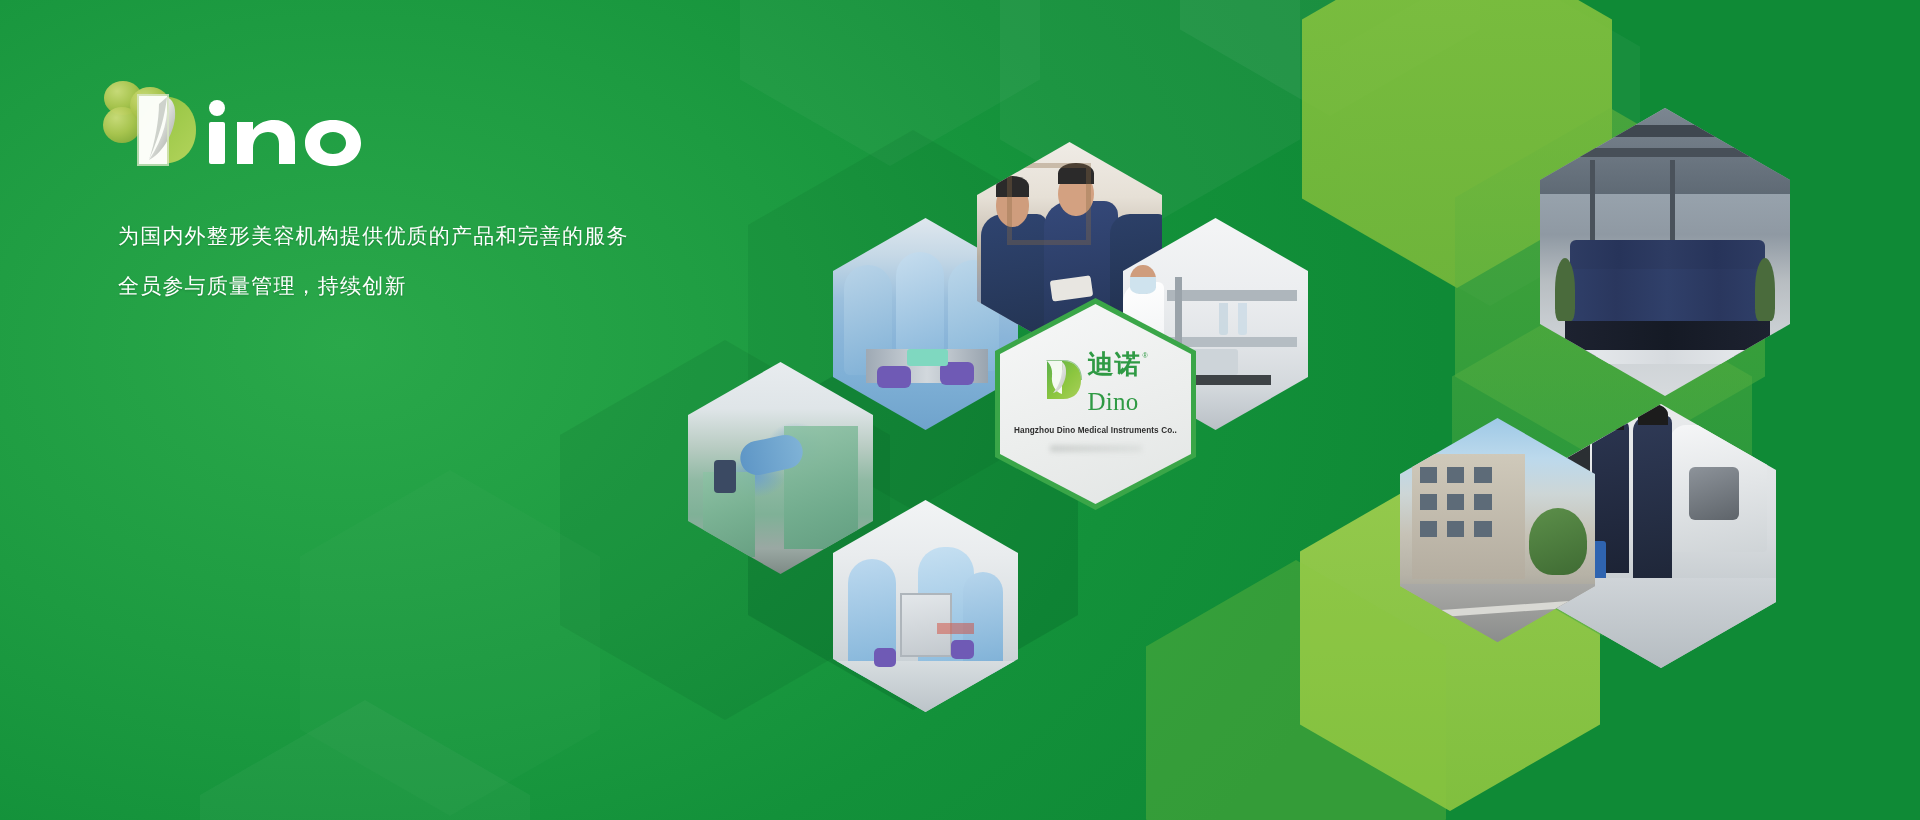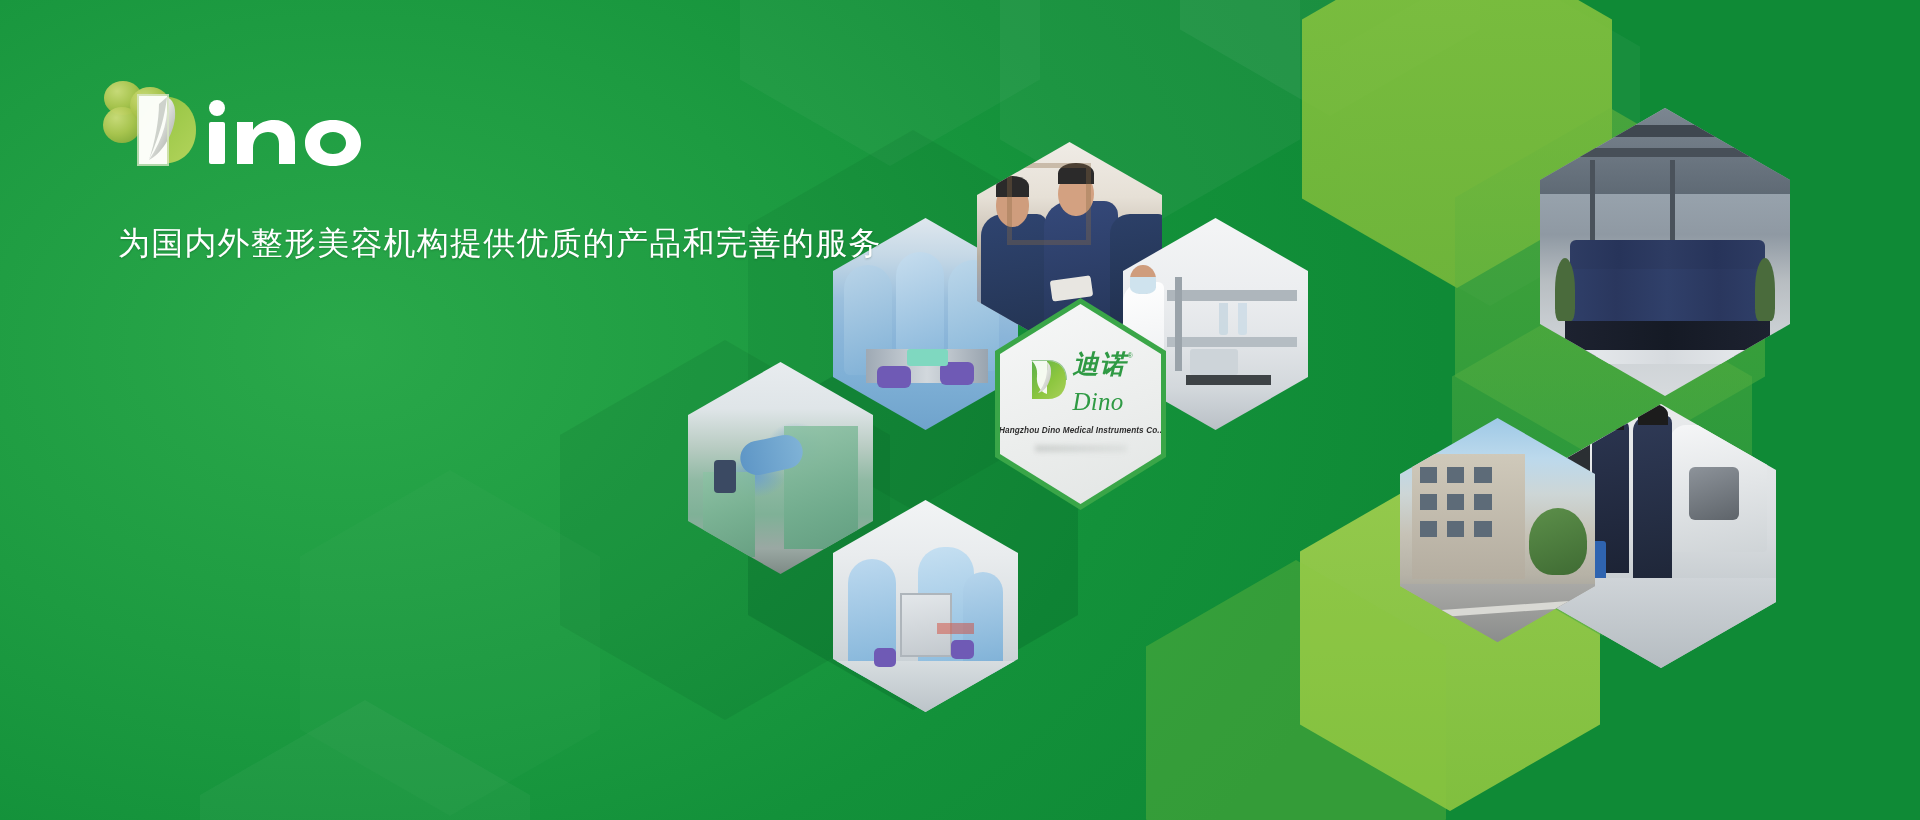--- a/index.html
+++ b/index.html
@@ -29,33 +29,33 @@
   }
   .photohex .ph-inner{width:100%;height:100%;position:relative;}
 
   
   #left{position:absolute;left:0;top:0;width:860px;height:820px;}
   #logo{position:absolute;left:95px;top:72px;width:330px;height:110px;}
   #logo svg{display:block;}
   .tagline{
     position:absolute;left:118px;
     color:#ffffff;
-    font-size:32px;
+    font-size:21px;
     letter-spacing:1.2px;
     font-weight:500;
     text-shadow:0 1px 2px rgba(0,40,10,.25);
     white-space:nowrap;
   }
   #tag0{top:222px;}
   #tag1{top:272px;}
   #tag2{top:322px;}
 
   
   #centerhex{
-    position:absolute;left:995px;top:298px;width:171px;height:212px;font-style:italic;
+    position:absolute;left:995px;top:298px;width:201px;height:212px;
   }
   #centerhex .border{
     position:absolute;inset:0;
     clip-path:polygon(50% 0%,100% 25%,100% 75%,50% 100%,0% 75%,0% 25%);
     background:#3aa648;
   }
   #centerhex .inner{
     position:absolute;left:5px;top:6px;right:5px;bottom:6px;
     clip-path:polygon(50% 0%,100% 25%,100% 75%,50% 100%,0% 75%,0% 25%);
     background:linear-gradient(160deg,#f7f8f8 0%,#eceeed 55%,#e2e5e4 100%);
@@ -293,15 +293,16 @@
         <g fill="#ffffff">
           <circle cx="122" cy="36" r="8"></circle>
           <rect x="114" y="50" width="16" height="42" rx="2"></rect>
           <path d="M142 50 h16 v8 c5 -7 13 -10 21 -10 c13 0 21 8 21 22 v22 h-16 v-20 c0 -8 -4 -12 -11 -12 c-8 0 -15 6 -15 16 v16 h-16 z"></path>
           <path d="M238 48 c17 0 28 10 28 23 c0 13 -11 23 -28 23 c-17 0 -28 -10 -28 -23 c0 -13 11 -23 28 -23 z m0 12 c-8 0 -13 5 -13 11 c0 6 5 11 13 11 c8 0 13 -5 13 -11 c0 -6 -5 -11 -13 -11 z"></path>
         </g>
       </svg>
     </div>
 
     <div class="tagline" id="tag0">为国内外整形美容机构提供优质的产品和完善的服务</div>
+    <div class="tagline" id="tag1">全员参与质量管理，持续创新</div>
   </div>
 
 </div>
 
 </body></html>

